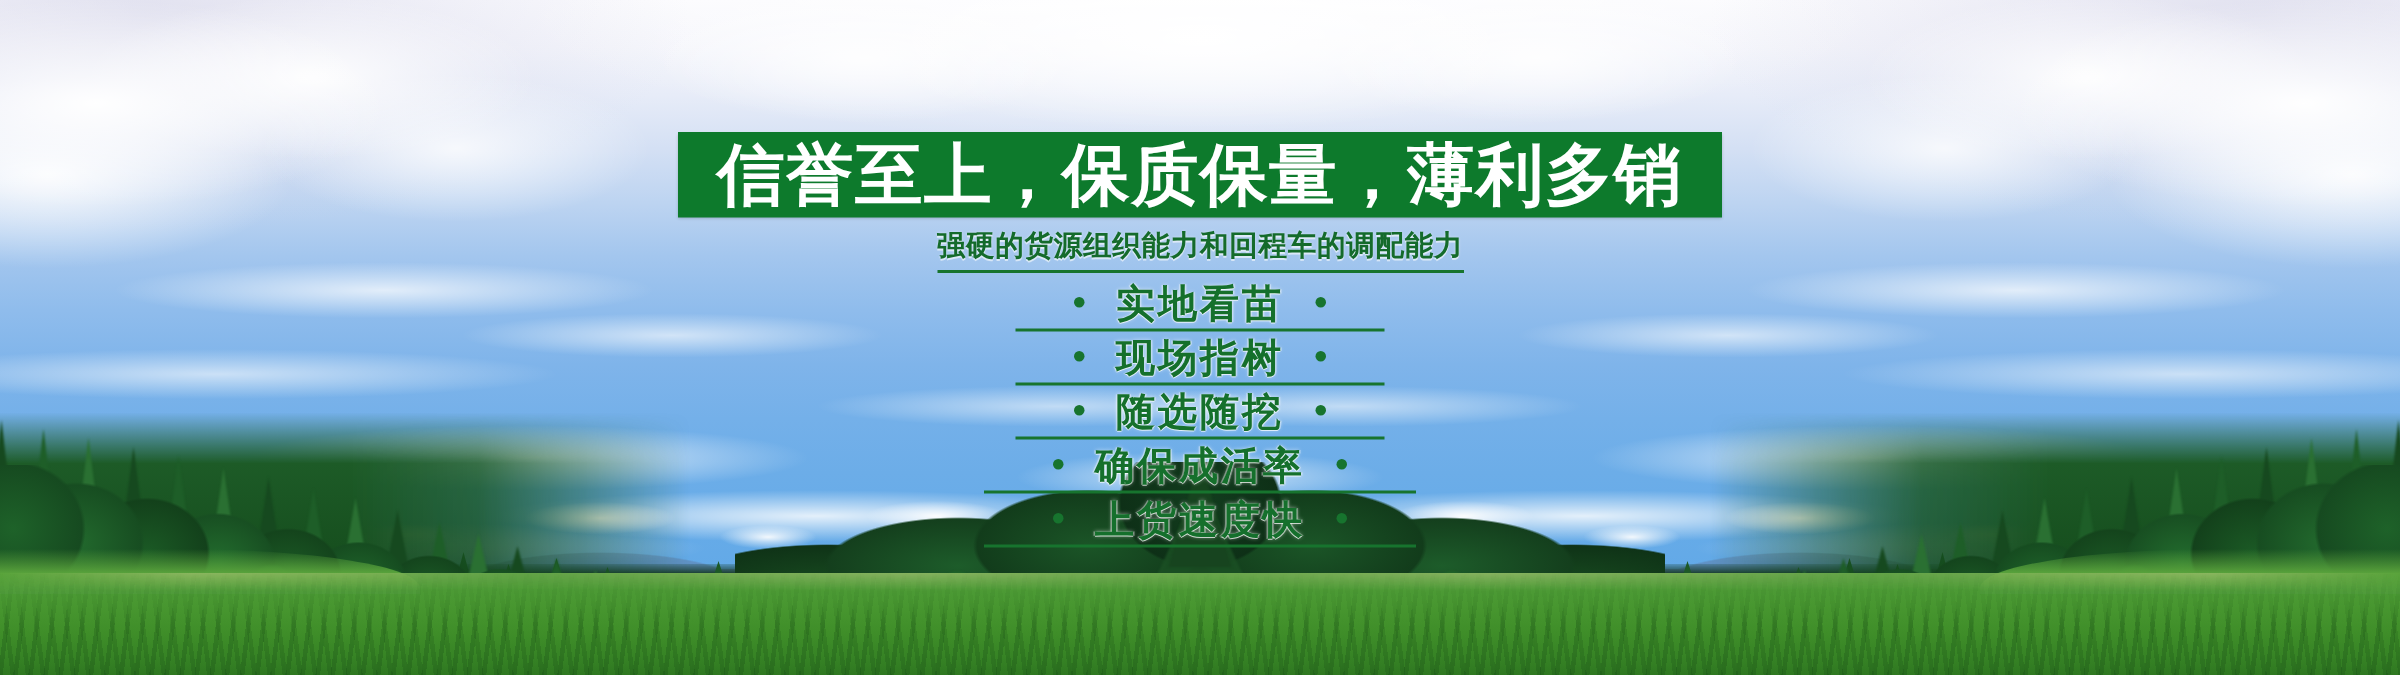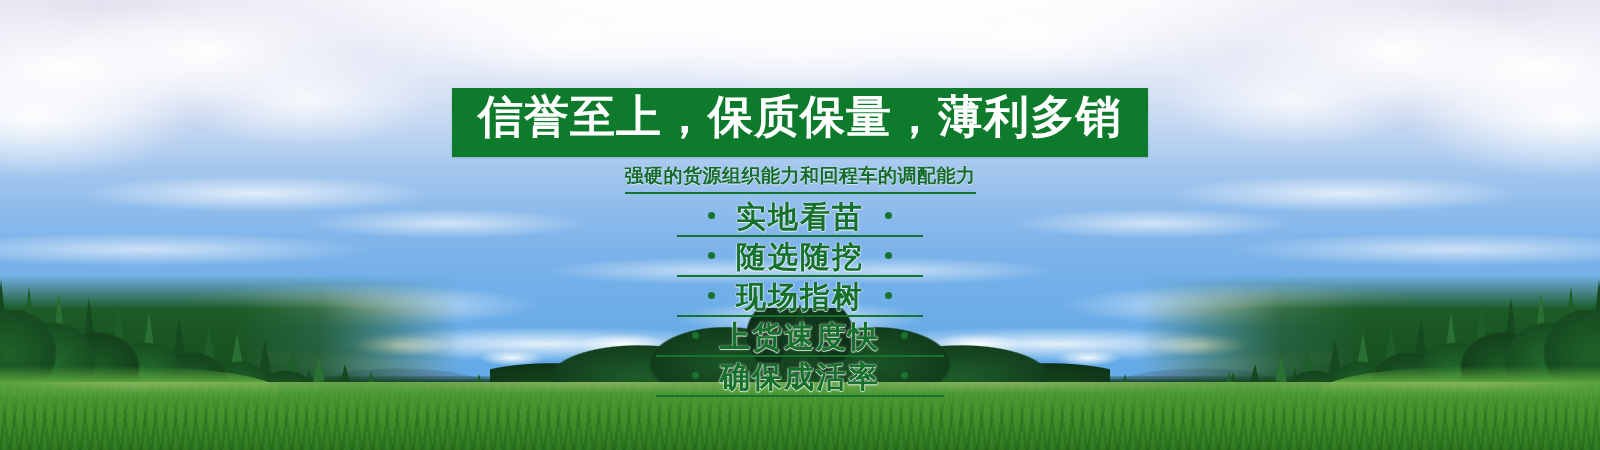--- a/index.html
+++ b/index.html
@@ -352,21 +352,21 @@
   
   .content {
     position: absolute;
     left: 0; right: 0; top: 0;
     text-align: center;
   }
 
   .headline-bar {
     display: inline-block;
     margin-top: 88px;
-    padding: 6px 26px 18px;
+    padding: 6px 26px 6px;
     background: #0d7a2c;
     box-shadow: 0 1px 2px rgba(0,0,0,0.18);
   }
   .headline-bar .headline {
     display: block;
     font-size: 45px;
     line-height: 1.0;
     font-weight: bold;
     color: #ffffff;
     letter-spacing: 1px;
@@ -409,21 +409,21 @@
     display: inline-block;
     width: 7px; height: 7px;
     background: #17742e;
     border-radius: 50%;
     vertical-align: middle;
     position: relative;
     top: -2px;
   }
   .feature-item .txt {
     display: inline-block;
-    font-size: 30px;
+    font-size: 26px;
     font-weight: bold;
     color: #15702c;
     letter-spacing: 2px;
     margin: 0 16px;
     vertical-align: middle;
     text-shadow:
       0 1px 0 rgba(255,255,255,0.7),
       0 0 3px rgba(255,255,255,0.55),
       1px 0 0 rgba(255,255,255,0.35),
       -1px 0 0 rgba(255,255,255,0.35);
@@ -535,34 +535,34 @@
     </div>
 
     <ul class="feature-list">
       <li class="feature-item w4">
         <span class="dot"></span>
         <span class="txt">实地看苗</span>
         <span class="dot"></span>
       </li>
       <li class="feature-item w4">
         <span class="dot"></span>
-        <span class="txt">随选随挖</span>
+        <span class="txt">现场指树</span>
         <span class="dot"></span>
       </li>
       <li class="feature-item w4">
         <span class="dot"></span>
-        <span class="txt">现场指树</span>
+        <span class="txt">随选随挖</span>
         <span class="dot"></span>
       </li>
       <li class="feature-item w5">
         <span class="dot"></span>
-        <span class="txt">上货速度快</span>
+        <span class="txt">确保成活率</span>
         <span class="dot"></span>
       </li>
       <li class="feature-item w5">
         <span class="dot"></span>
-        <span class="txt">确保成活率</span>
+        <span class="txt">上货速度快</span>
         <span class="dot"></span>
       </li>
     </ul>
 
   </div>
 </div>
 
 </body></html>

